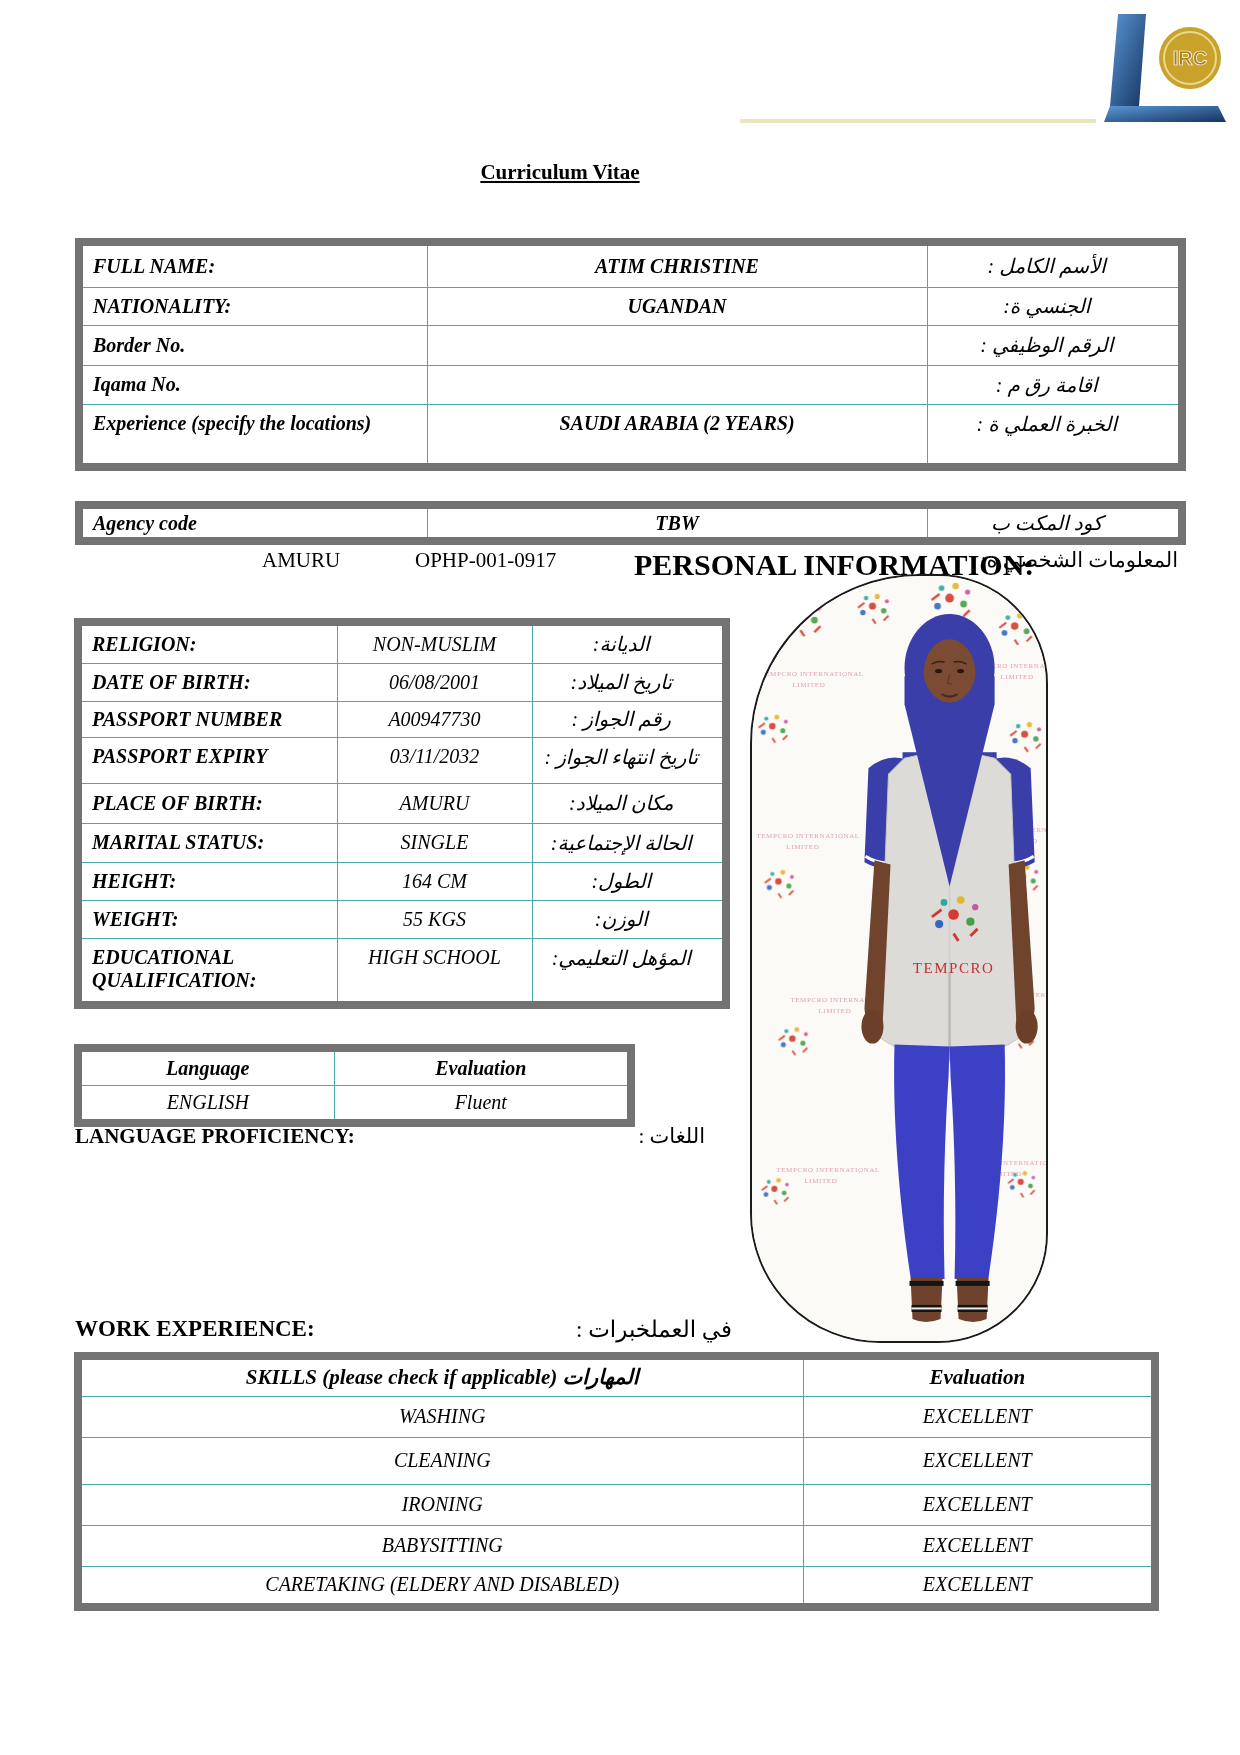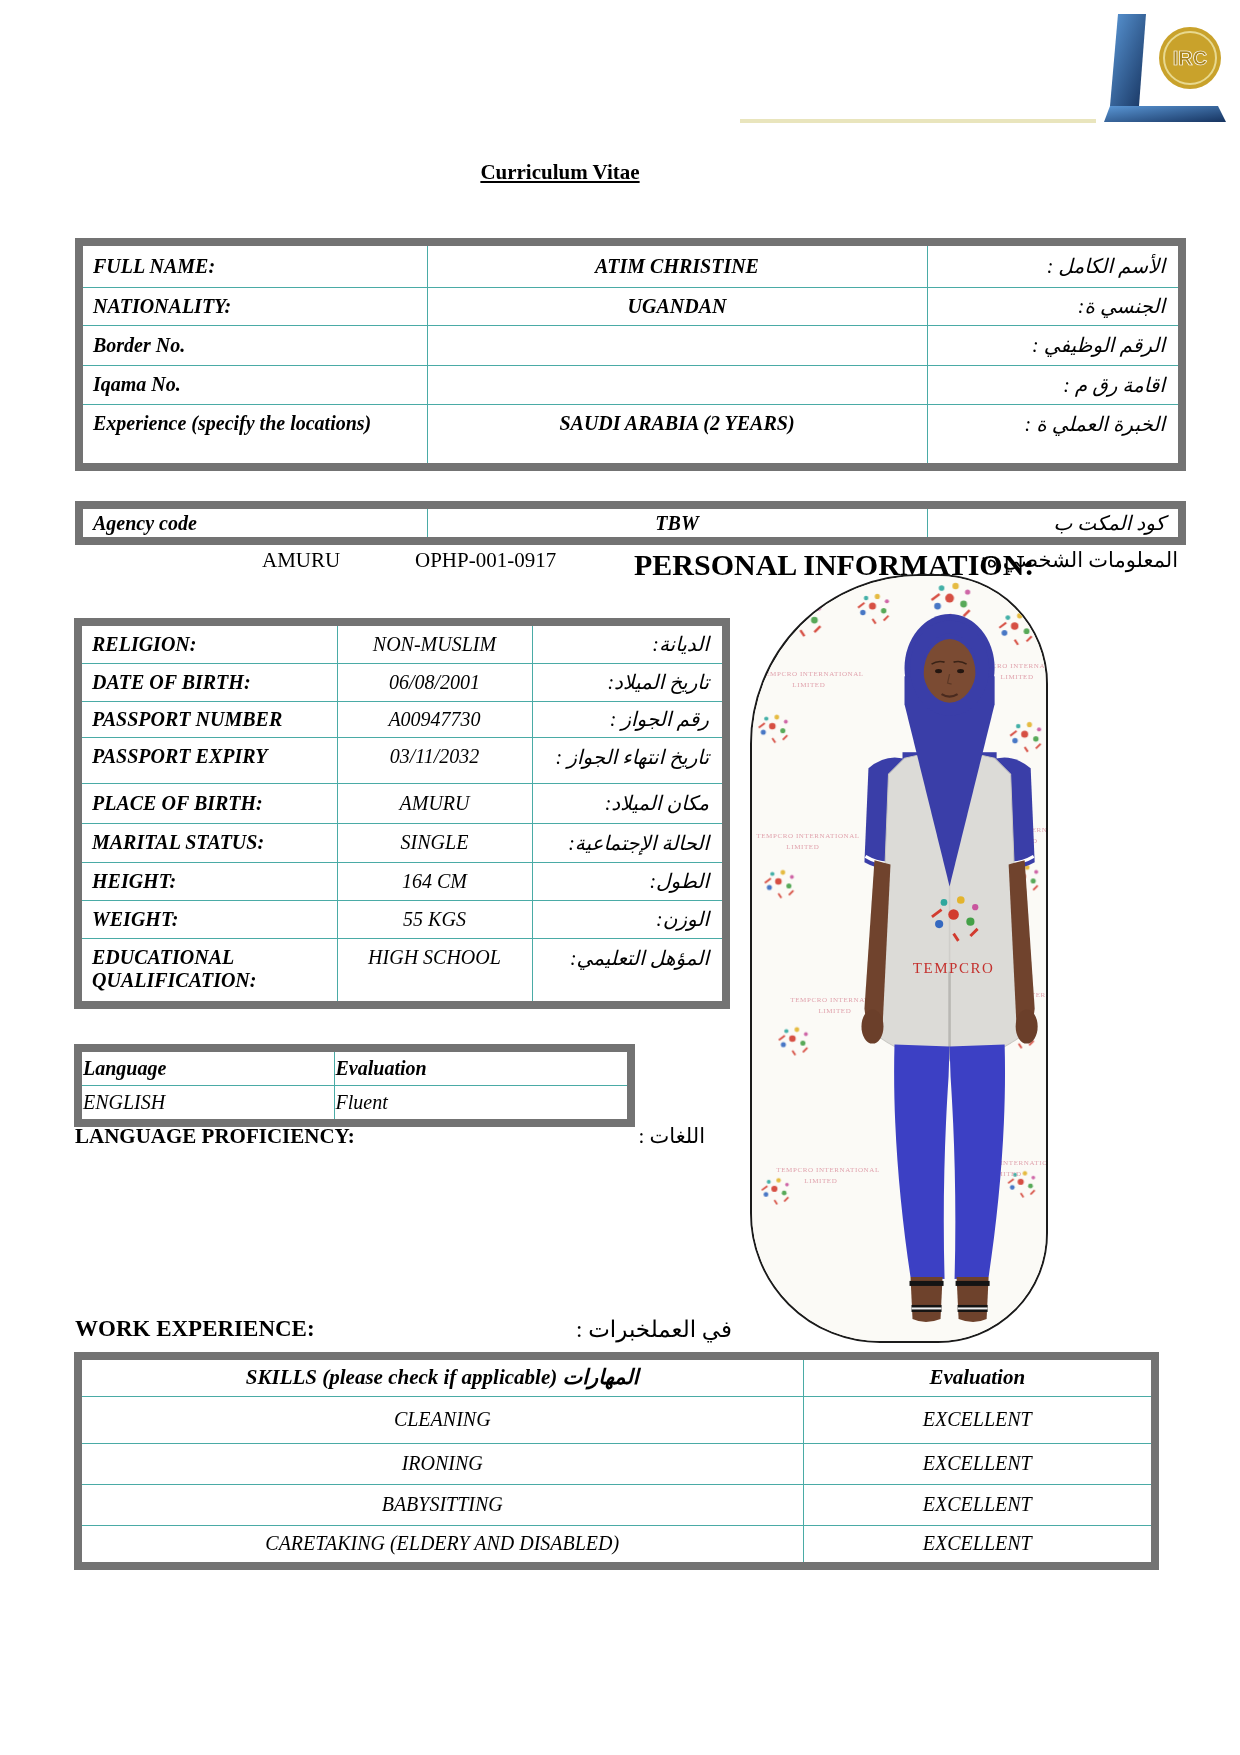--- a/index.html
+++ b/index.html
@@ -15,35 +15,35 @@
   
   #cv-title{position:absolute;top:160px;left:360px;width:400px;text-align:center;
             font-size:21px;font-weight:bold;text-decoration:underline;}
 
   
   table.doc{border-collapse:collapse;table-layout:fixed;border:8px solid #737373;font-style:italic;}
   table.doc td{border:1.6px solid #4aaba6;font-size:20px;overflow:hidden;}
   td.lbl{font-weight:bold;padding-left:10px;}
   td.val{text-align:center;}
   td.valb{text-align:center;font-weight:bold;}
-  td.ar{direction:rtl;text-align:right;padding-right:13px;font-size:20px;margin-left:48px;}
+  td.ar{direction:rtl;text-align:center;padding-right:13px;font-size:20px;margin-left:48px;}
   tr.vtop td{vertical-align:top;padding-top:7px;}
 
   #basic-table{position:absolute;top:238px;left:75px;width:1103px;}
   #agency-table{position:absolute;top:501px;left:75px;width:1103px;}
 
   #personal-line{position:absolute;top:548px;left:0;width:1240px;height:26px;font-size:21px;}
   #personal-line .amuru{position:absolute;left:262px;}
   #personal-line .ophp{position:absolute;left:415px;}
   #personal-line .pi{position:absolute;left:634px;font-weight:bold;font-size:30px;}
   #personal-line .ar-line{position:absolute;left:960px;width:218px;text-align:right;direction:rtl;}
 
   #personal-table{position:absolute;top:618px;left:74px;width:648px;}
   #language-table{position:absolute;top:1044px;left:74px;width:553px;}
-  #language-table td{}
+  #language-table td{text-align:center;}
   #language-table .hed{font-weight:bold;}
 
   #lang-line{position:absolute;top:1124px;left:0;width:1240px;height:26px;font-size:21px;}
   #lang-line .lbl-line{position:absolute;left:75px;font-weight:bold;}
   #lang-line .ar-line{position:absolute;left:540px;width:165px;text-align:right;direction:rtl;}
 
   #work-line{position:absolute;top:1316px;left:0;width:1240px;height:26px;font-size:23px;}
   #work-line .lbl-line{position:absolute;left:75px;font-weight:bold;}
   #work-line .ar-line{position:absolute;left:558px;width:174px;text-align:right;direction:rtl;}
 
@@ -318,20 +318,24 @@
   <table class="doc" id="skills-table">
     <colgroup>
         <col style="width:725px">
         <col style="width:352px">
       </colgroup>
     <tbody>
       <tr style="height:40px">
         <td class="hed">SKILLS (please check if applicable) المهارات</td>
         <td class="hed">Evaluation</td>
       </tr>
+      <tr style="height:41px">
+        <td>WASHING</td>
+        <td>EXCELLENT</td>
+      </tr>
       <tr style="height:47px">
         <td>CLEANING</td>
         <td>EXCELLENT</td>
       </tr>
       <tr style="height:41px">
         <td>IRONING</td>
         <td>EXCELLENT</td>
       </tr>
       <tr style="height:41px">
         <td>BABYSITTING</td>

